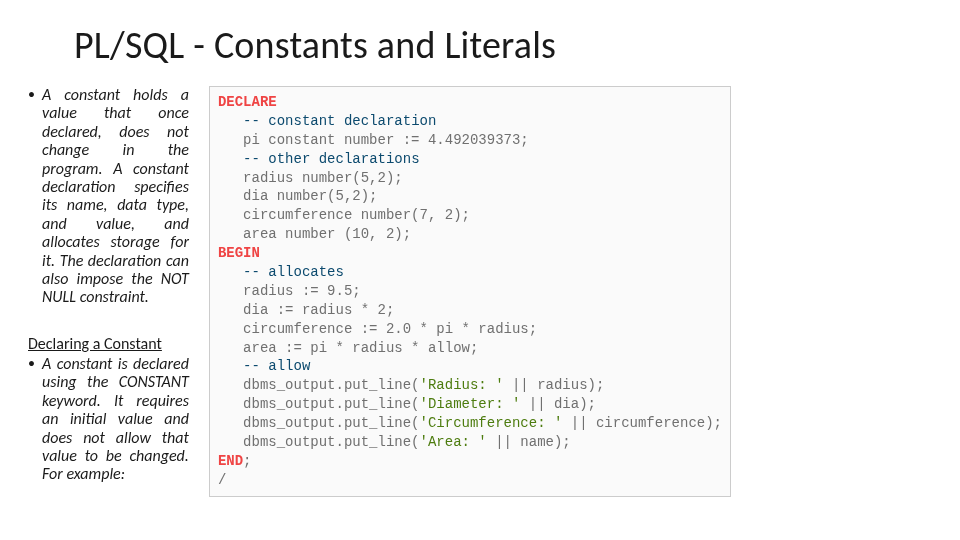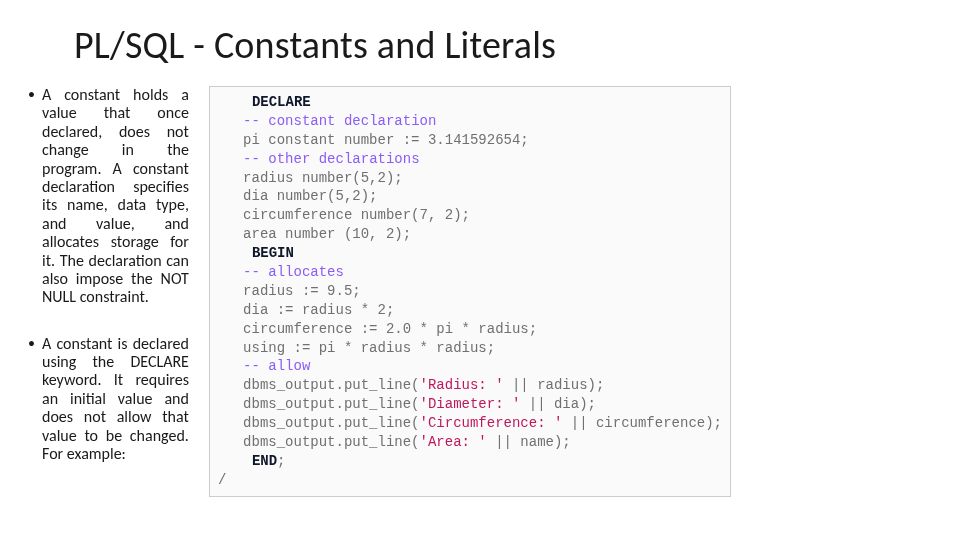--- a/index.html
+++ b/index.html
@@ -42,74 +42,76 @@
   }
   .bullet .dot {
     flex: 0 0 14px;
     font-size: 14px;
     line-height: 18px;
   }
   .bullet .txt {
     flex: 1;
     text-align: justify;
     text-justify: inter-word;
+    font-style: italic;
   }
   .subhead {
     text-decoration: underline;
     margin-bottom: 2px;
   }
   .code-col {
     flex: 1;
     border: 1px solid #ccc;
     background: #fafafa;
     padding: 6px 8px;
     font-family: Consolas, "Courier New", monospace;
     font-size: 14px;
     line-height: 1.35;
     white-space: pre;
     color: #707070;
   }
-  .kw { color: #0f172a; font-weight: bold; margin-left: 34px; }
-  .com { color: #8b5cf6; }
-  .str { color: #be185d; }
+  .kw { color: #ef4444; font-weight: bold; }
+  .com { color: #0c4a6e; }
+  .str { color: #4d7c0f; }
 </style>
 </head>
 <body>
 
 <div class="slide">
   <h1 class="title">PL/SQL - Constants and Literals</h1>
 
   <div class="columns">
     <div class="text-col">
       <div class="bullet">
         <div class="dot">•</div>
         <div class="txt">A constant holds a value that once declared, does not change in the program. A constant declaration specifies its name, data type, and value, and allocates storage for it. The declaration can also impose the NOT NULL constraint.</div>
       </div>
 
+      <div class="subhead">Declaring a Constant</div>
 
       <div class="bullet">
         <div class="dot">•</div>
-        <div class="txt">A constant is declared using the DECLARE keyword. It requires an initial value and does not allow that value to be changed. For example:</div>
+        <div class="txt">A constant is declared using the CONSTANT keyword. It requires an initial value and does not allow that value to be changed. For example:</div>
       </div>
     </div>
 
     <div class="code-col"><span class="kw">DECLARE</span>
    <span class="com">-- constant declaration</span>
-<span>   pi constant number := 3.141592654;</span>
+<span>   pi constant number := 4.492039373;</span>
    <span class="com">-- other declarations</span>
 <span>   radius number(5,2);</span>
 <span>   dia number(5,2);</span>
 <span>   circumference number(7, 2);</span>
 <span>   area number (10, 2);</span>
 <span class="kw">BEGIN</span>
    <span class="com">-- allocates</span>
 <span>   radius := 9.5;</span>
 <span>   dia := radius * 2;</span>
 <span>   circumference := 2.0 * pi * radius;</span>
-<span>   using := pi * radius * radius;</span>
+<span>   area := pi * radius * allow;</span>
    <span class="com">-- allow</span>
 <span>   dbms_output.put_line(</span><span class="str">'Radius: '</span><span> || radius);</span>
 <span>   dbms_output.put_line(</span><span class="str">'Diameter: '</span><span> || dia);</span>
 <span>   dbms_output.put_line(</span><span class="str">'Circumference: '</span><span> || circumference);</span>
 <span>   dbms_output.put_line(</span><span class="str">'Area: '</span><span> || name);</span>
 <span class="kw">END</span><span>;</span>
 <span>/</span></div>
   </div>
 </div>
 

